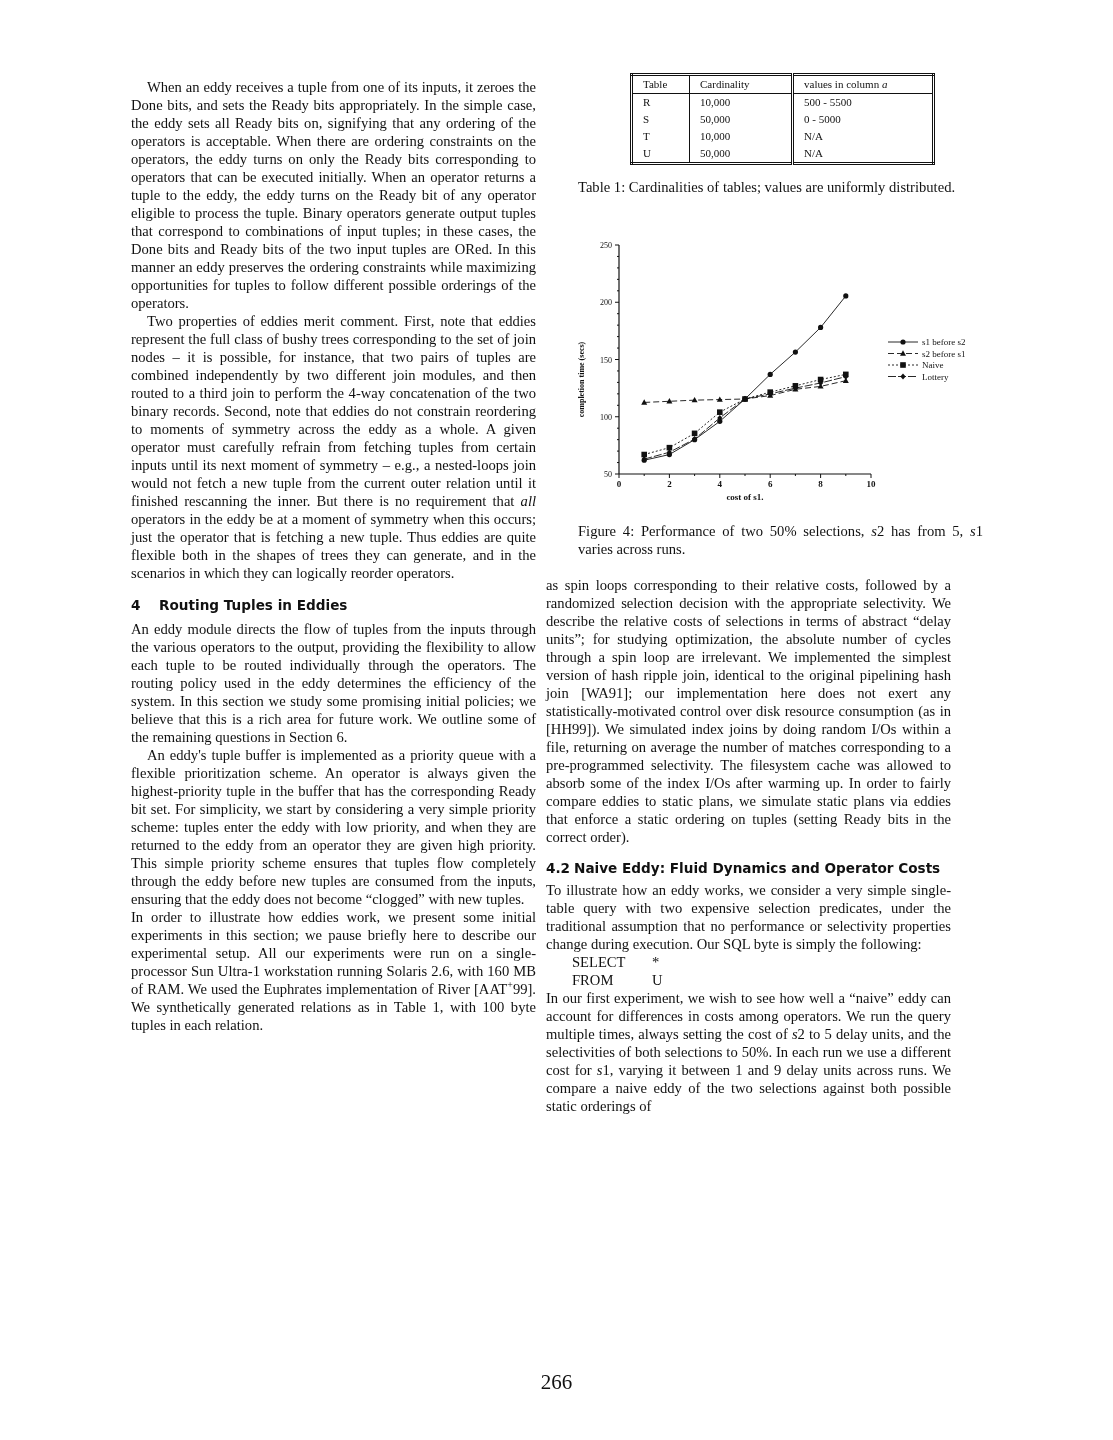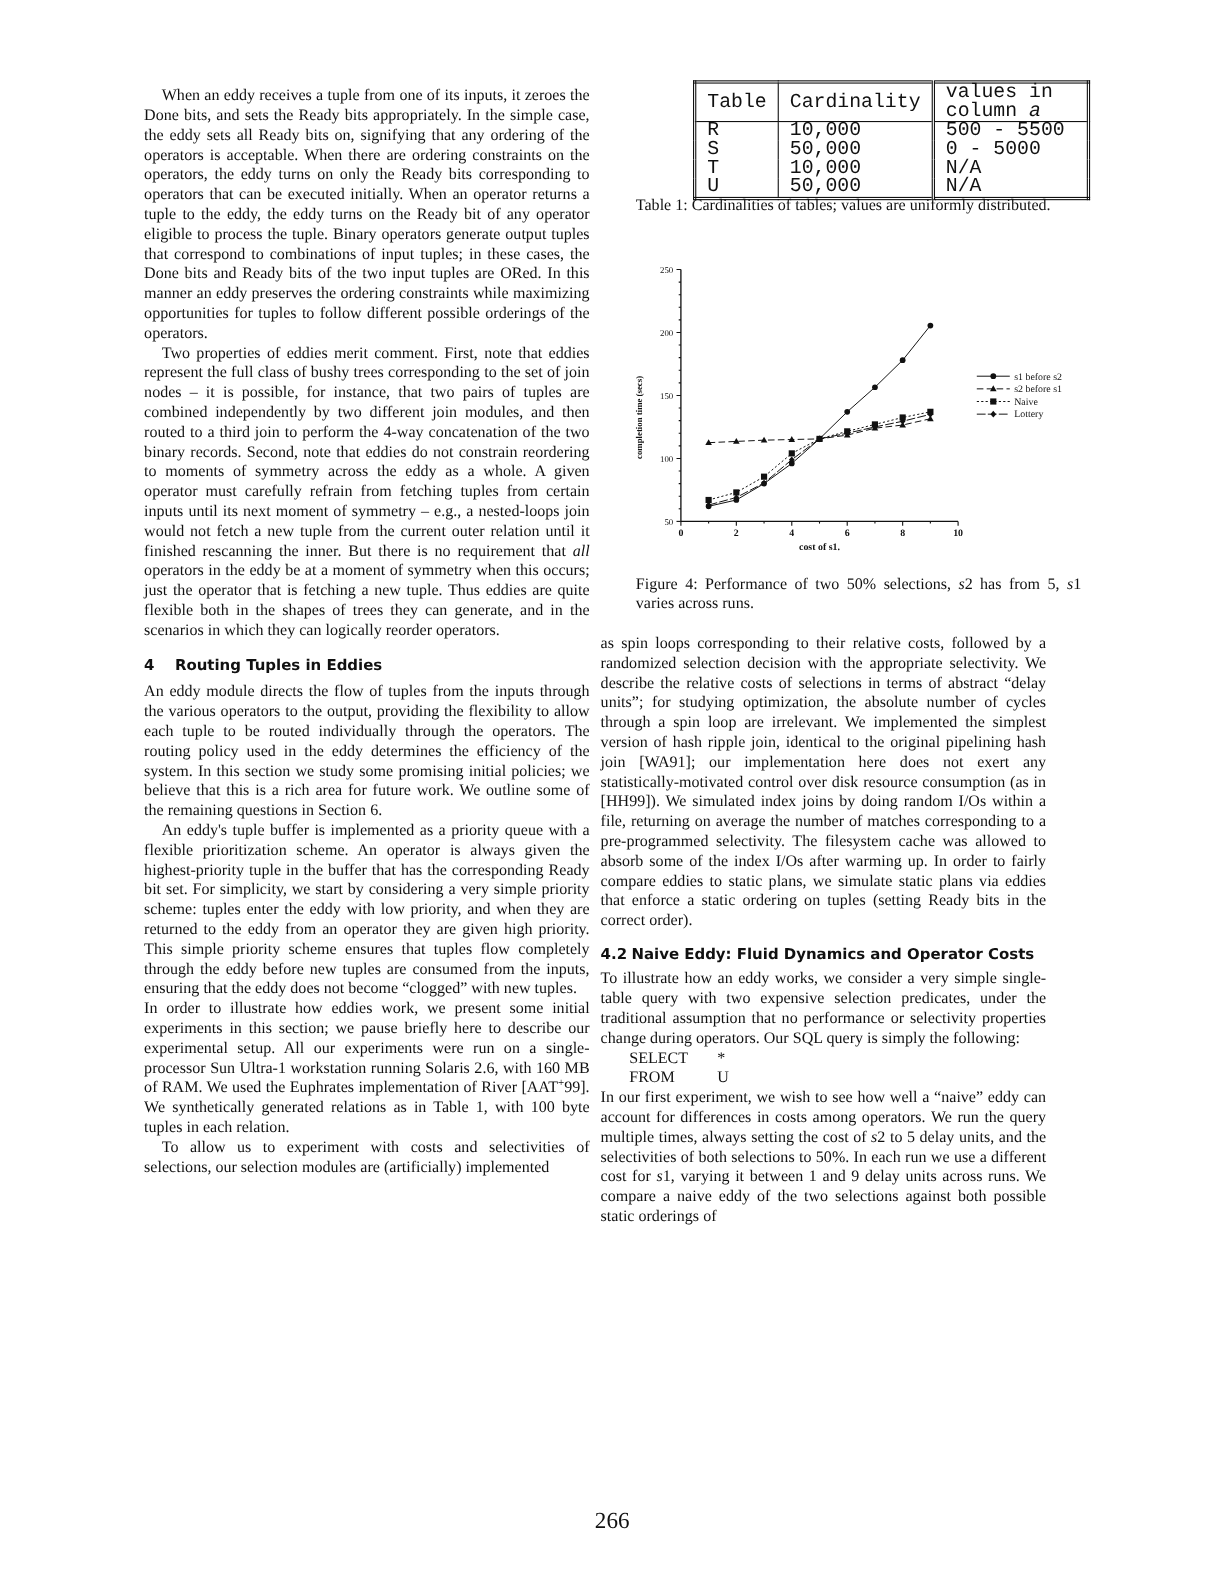--- a/index.html
+++ b/index.html
@@ -9,22 +9,22 @@
   #left-col { left: 131px; top: 78px; }
   p { margin: 0; }
   p.indent { text-indent: 16px; }
   h2, h3 { font-family: "DejaVu Sans", "Liberation Sans", sans-serif; font-weight: bold;
            font-size: 13.6px; margin: 0; letter-spacing: 0px; }
   h2 .num, h3 .num { display: inline-block; width: 28px; }
   .sec-h { margin-top: 12px; margin-bottom: 6px; }
 
   
   #card-table-wrap { position: absolute; left: 630px; top: 73px; }
-  table.card { border-collapse: collapse; font-size: 18px; line-height: 17px;
-               border: 3px double #111; font-family: Liberation Mono, monospace; }
+  table.card { border-collapse: collapse; font-size: 11px; line-height: 17px;
+               border: 3px double #111; }
   table.card th, table.card td { font-weight: normal; text-align: left; padding: 0 10px 0 10px; }
   table.card thead th { border-bottom: 1px solid #111; }
   table.card .c1 { border-right: 1px solid #111; width: 36px; }
   table.card .c2 { border-right: 3px double #111; width: 81px; }
   table.card .c3 { width: 118px; }
 
   #table-caption { position: absolute; left: 578px; top: 178px; width: 405px; font-size: 14.6px; line-height: 18px; text-align: justify; }
   #fig-caption { position: absolute; left: 578px; top: 522px; width: 405px; font-size: 14.6px; line-height: 18px; text-align: justify; }
   #right-body { position: absolute; left: 546px; top: 576px; width: 405px; font-size: 14.6px; line-height: 18px; text-align: justify; }
 
@@ -42,21 +42,20 @@
 
 <div id="left-col" class="col">
   <p class="indent">When an eddy receives a tuple from one of its inputs, it zeroes the Done bits, and sets the Ready bits appropriately. In the simple case, the eddy sets all Ready bits on, signifying that any ordering of the operators is acceptable. When there are ordering constraints on the operators, the eddy turns on only the Ready bits corresponding to operators that can be executed initially. When an operator returns a tuple to the eddy, the eddy turns on the Ready bit of any operator eligible to process the tuple. Binary operators generate output tuples that correspond to combinations of input tuples; in these cases, the Done bits and Ready bits of the two input tuples are ORed. In this manner an eddy preserves the ordering constraints while maximizing opportunities for tuples to follow different possible orderings of the operators.</p>
   <p class="indent"><span>Two properties of eddies merit comment. First, note that eddies represent the full class of bushy trees corresponding to the set of join nodes – it is possible, for instance, that two pairs of tuples are combined independently by two different join modules, and then routed to a third join to perform the 4-way concatenation of the two binary records. Second, note that eddies do not constrain reordering to moments of symmetry across the eddy as a whole. A given operator must carefully refrain from fetching tuples from certain inputs until its next moment of symmetry – e.g., a nested-loops join would not fetch a new tuple from the current outer relation until it finished rescanning the inner. But there is no requirement that </span><i>all</i><span> operators in the eddy be at a moment of symmetry when this occurs; just the operator that is fetching a new tuple. Thus eddies are quite flexible both in the shapes of trees they can generate, and in the scenarios in which they can logically reorder operators.</span></p>
 
   <h2 class="sec-h" style="margin-top:14px;"><span class="num">4</span><span>Routing Tuples in Eddies</span></h2>
   <p>An eddy module directs the flow of tuples from the inputs through the various operators to the output, providing the flexibility to allow each tuple to be routed individually through the operators. The routing policy used in the eddy determines the efficiency of the system. In this section we study some promising initial policies; we believe that this is a rich area for future work. We outline some of the remaining questions in Section 6.</p>
   <p class="indent">An eddy's tuple buffer is implemented as a priority queue with a flexible prioritization scheme. An operator is always given the highest-priority tuple in the buffer that has the corresponding Ready bit set. For simplicity, we start by considering a very simple priority scheme: tuples enter the eddy with low priority, and when they are returned to the eddy from an operator they are given high priority. This simple priority scheme ensures that tuples flow completely through the eddy before new tuples are consumed from the inputs, ensuring that the eddy does not become “clogged” with new tuples.</p>
 
   <p><span>In order to illustrate how eddies work, we present some initial experiments in this section; we pause briefly here to describe our experimental setup. All our experiments were run on a single-processor Sun Ultra-1 workstation running Solaris 2.6, with 160 MB of RAM. We used the Euphrates implementation of River [AAT</span><sup style="font-size:10px;line-height:0">+</sup><span>99]. We synthetically generated relations as in Table 1, with 100 byte tuples in each relation.</span></p>
-  <p class="indent">To allow us to experiment with costs and selectivities of selections, our selection modules are (artificially) implemented</p>
 </div>
 
 <div id="card-table-wrap">
   <table class="card">
     <thead>
       <tr>
         <th class="c1">Table</th>
         <th class="c2">Cardinality</th>
         <th class="c3"><span>values in column </span><i>a</i></th>
       </tr>
@@ -209,21 +208,21 @@
     </g>
   <text id="xlabel" font-size="9" font-weight="bold" text-anchor="middle" x="175" y="265">cost of s1.</text>
   <text id="ylabel" font-size="8" font-weight="bold" text-anchor="middle" x="0" y="0" transform="translate(14,144.5) rotate(-90)">completion time (secs)</text>
 </svg>
 
 <div id="fig-caption"><span>Figure 4: Performance of two 50% selections, </span><i>s</i><span>2</span><span> has from 5, </span><i>s</i><span>1</span><span> varies across runs.</span></div>
 
 <div id="right-body">
   <p>as spin loops corresponding to their relative costs, followed by a randomized selection decision with the appropriate selectivity. We describe the relative costs of selections in terms of abstract “delay units”; for studying optimization, the absolute number of cycles through a spin loop are irrelevant. We implemented the simplest version of hash ripple join, identical to the original pipelining hash join [WA91]; our implementation here does not exert any statistically-motivated control over disk resource consumption (as in [HH99]). We simulated index joins by doing random I/Os within a file, returning on average the number of matches corresponding to a pre-programmed selectivity. The filesystem cache was allowed to absorb some of the index I/Os after warming up. In order to fairly compare eddies to static plans, we simulate static plans via eddies that enforce a static ordering on tuples (setting Ready bits in the correct order).</p>
   <h3 class="sec-h" style="margin-top:13px;margin-bottom:4px;"><span class="num">4.2</span><span>Naive Eddy: Fluid Dynamics and Operator Costs</span></h3>
-  <p>To illustrate how an eddy works, we consider a very simple single-table query with two expensive selection predicates, under the traditional assumption that no performance or selectivity properties change during operators. Our SQL query is simply the following:</p>
+  <p>To illustrate how an eddy works, we consider a very simple single-table query with two expensive selection predicates, under the traditional assumption that no performance or selectivity properties change during execution. Our SQL byte is simply the following:</p>
   <div class="sql">
     <div class="sql-row">
         <span class="sql-kw">SELECT</span>
         <span>*</span>
       </div>
     <div class="sql-row">
         <span class="sql-kw">FROM</span>
         <span>U</span>
       </div>
   </div>

